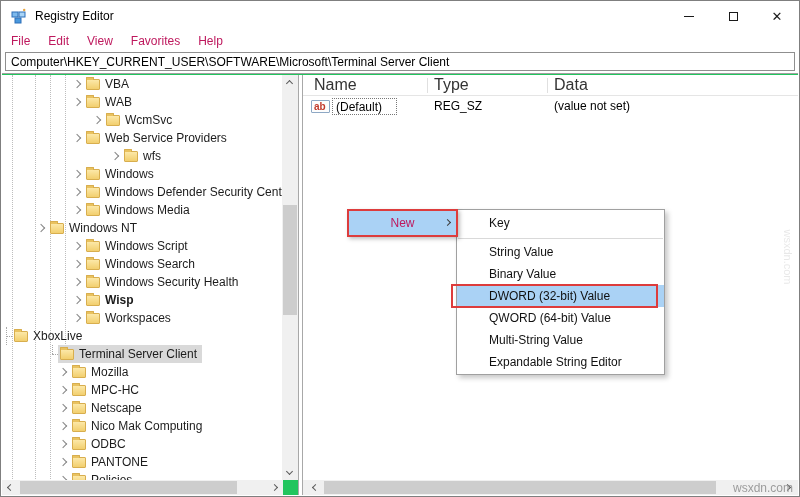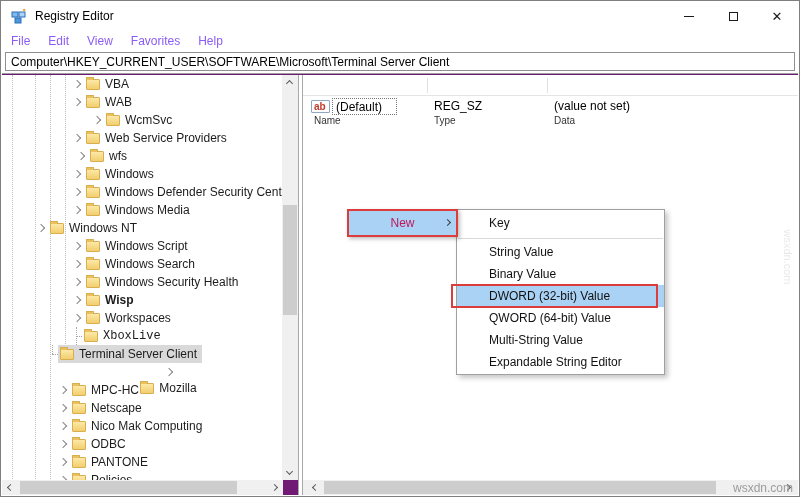--- a/index.html
+++ b/index.html
@@ -12,29 +12,29 @@
   .appicon{margin-left:10px;width:16px;height:16px;flex:none;}
   .apptitle{margin-left:8px;font-size:12px;color:#000;}
   .wincontrols{margin-left:auto;display:flex;height:30px;}
   .wbtn{width:44px;height:30px;display:flex;align-items:center;justify-content:center;}
   .glyph-min{width:10px;height:1px;background:#1a1a1a;}
   .glyph-max{width:9px;height:9px;border:1px solid #1a1a1a;}
   .glyph-close{font-size:13px;color:#1a1a1a;line-height:1;}
 
   
   .menubar{position:absolute;left:1px;top:30px;right:1px;height:20px;display:flex;align-items:center;background:#fff;}
-  .mitem{padding:0 9px;font-size:12px;color:#8b5cf6;}
+  .mitem{padding:0 9px;font-size:12px;color:#be185d;}
 
   
   .addrwrap{position:absolute;left:1px;top:50px;right:1px;height:22px;background:#fff;}
   .addrbox{position:absolute;left:3px;right:3px;top:1px;height:19px;border:1px solid #8f8f8f;background:#fff;display:flex;align-items:center;}
   .addrtext{margin-left:5px;font-size:12px;color:#000;white-space:nowrap;}
 
   
-  .main{position:absolute;left:1px;right:1px;top:72px;bottom:1px;border-top:1px solid #9f9f9f;background:#701a75;}
+  .main{position:absolute;left:1px;right:1px;top:72px;bottom:1px;border-top:1px solid #9f9f9f;background:#22c55e;}
 
   
   .treepane{position:absolute;left:0;top:1px;bottom:0;width:296px;}
   .treeview{position:absolute;left:0;top:0;right:16px;bottom:15px;overflow:hidden;background:#fff;}
   .guide{position:absolute;top:0;width:0;border-left:1px dotted #bdbdbd;}
   .trow{position:absolute;left:0;right:0;height:18px;display:flex;align-items:center;}
   .chev{width:12px;height:18px;position:relative;flex:none;}
   .chev::before{content:"";position:absolute;top:6px;left:2px;width:5px;height:5px;border-top:1px solid #858585;border-right:1px solid #858585;transform:rotate(45deg);}
   .conn{width:10px;height:18px;position:relative;flex:none;}
   .conn::before{content:"";position:absolute;left:4px;top:0;bottom:0;border-left:1px dotted #a8a8a8;}
@@ -58,21 +58,21 @@
   .a-left{transform:rotate(-135deg);margin-left:2px;}
   .a-right{transform:rotate(45deg);margin-right:2px;}
   .sb-thumb{position:absolute;background:#cdcdcd;}
 
   
   .splitter{position:absolute;left:296px;top:1px;bottom:0;width:5px;background:#fff;border-left:1px solid #a8a8a8;border-right:1px solid #a8a8a8;}
 
   
   .listpane{position:absolute;left:301px;right:0;top:1px;bottom:0;background:#fff;}
   .lheader{position:absolute;left:0;right:0;top:0;height:21px;border-bottom:1px solid #e5e5e5;}
-  .hcol{position:absolute;top:0;height:20px;line-height:20px;font-size:10px;color:#333;margin-top:36px;}
+  .hcol{position:absolute;top:0;height:20px;line-height:20px;font-size:16px;color:#333;}
   .hsep{position:absolute;top:3px;height:15px;width:0;border-left:1px solid #e0e0e0;}
   .lrow{position:absolute;left:0;right:0;top:23px;height:17px;}
   .abicon{position:absolute;left:8px;top:2px;width:19px;height:13px;border:1px solid #8ea8c4;background:#fdfdfd;border-radius:1px;}
   .abicon::after{content:"ab";position:absolute;left:2px;top:0px;font-size:10px;line-height:12px;font-weight:bold;color:#c23a2b;}
   .defname{position:absolute;left:29px;top:0;height:17px;line-height:16px;padding:0 14px 0 3px;border:1px dotted #777;font-size:12px;color:#000;}
   .cell{position:absolute;top:0;height:17px;line-height:17px;font-size:12px;color:#000;white-space:nowrap;}
 
   
   .newmenu{position:absolute;left:346px;top:208px;width:111px;height:28px;border:2px solid #dd3c3c;background:#aad2f5;display:flex;align-items:center;box-shadow:2px 2px 4px rgba(0,0,0,0.25);z-index:20;}
   .newlbl{flex:1;text-align:center;font-size:12px;color:#be185d;}
@@ -157,21 +157,21 @@
               <span class="tlbl">WcmSvc</span>
             </span>
           </div>
           <div class="trow" style="top: 54px; padding-left: 70px;">
             <span class="chev"></span>
             <span class="rowbody">
               <span class="folder"></span>
               <span class="tlbl">Web Service Providers</span>
             </span>
           </div>
-          <div class="trow" style="top: 72px; padding-left: 74px;">
+          <div class="trow" style="top: 72px; padding-left: 108px;">
             <span class="chev"></span>
             <span class="rowbody">
               <span class="folder"></span>
               <span class="tlbl">wfs</span>
             </span>
           </div>
           <div class="trow" style="top: 90px; padding-left: 70px;">
             <span class="chev"></span>
             <span class="rowbody">
               <span class="folder"></span>
@@ -227,35 +227,35 @@
               <span class="tlbl">Wisp</span>
             </span>
           </div>
           <div class="trow" style="top: 234px; padding-left: 70px;">
             <span class="chev"></span>
             <span class="rowbody">
               <span class="folder"></span>
               <span class="tlbl">Workspaces</span>
             </span>
           </div>
-          <div class="trow" style="top: 252px; padding-left: 70px; font-family: Liberation Mono, monospace;">
+          <div class="trow" style="top: 252px; ">
             <span class="conn"></span>
             <span class="rowbody">
               <span class="folder"></span>
               <span class="tlbl">XboxLive</span>
             </span>
           </div>
           <div class="trow" style="top: 270px; padding-left: 46px;">
             <span class="conn end"></span>
             <span class="rowbody sel">
               <span class="folder"></span>
               <span class="tlbl">Terminal Server Client</span>
             </span>
           </div>
-          <div class="trow" style="top: 288px; padding-left: 56px; flex-direction: column;">
+          <div class="trow" style="top: 288px; padding-left: 56px;">
             <span class="chev"></span>
             <span class="rowbody">
               <span class="folder"></span>
               <span class="tlbl">Mozilla</span>
             </span>
           </div>
           <div class="trow" style="top: 306px; padding-left: 56px;">
             <span class="chev"></span>
             <span class="rowbody">
               <span class="folder"></span>

